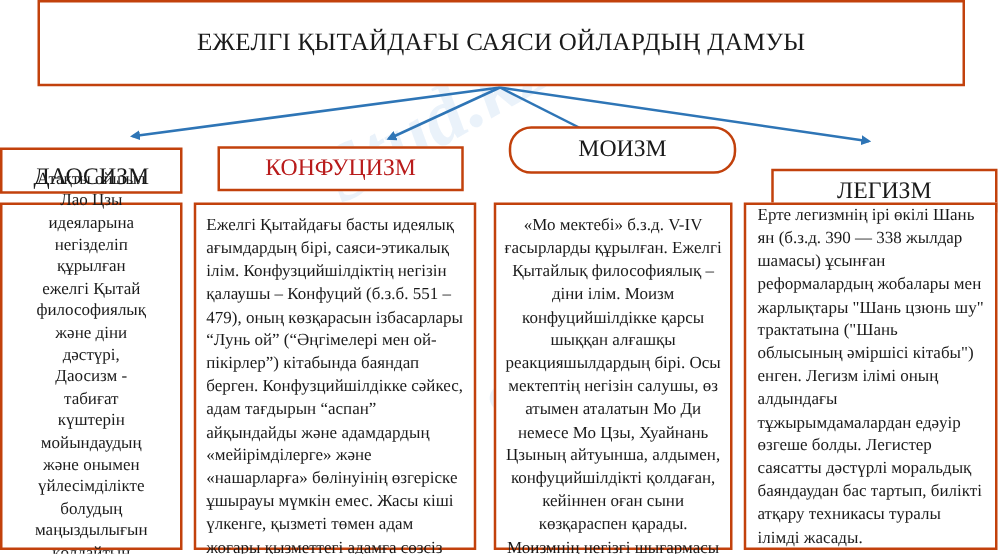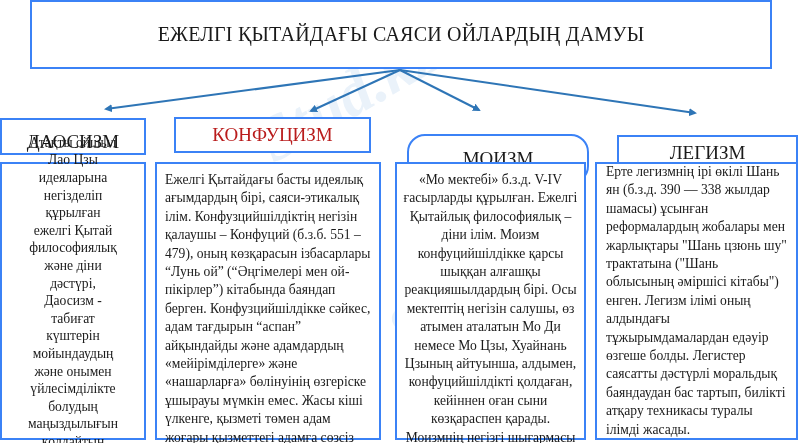--- a/index.html
+++ b/index.html
@@ -4,21 +4,21 @@
 <style>
   html, body { margin: 0; padding: 0; }
   body {
     width: 800px; height: 443px; position: relative; overflow: hidden;
     background: #ffffff;
     font-family: "Liberation Serif", "DejaVu Serif", serif;
     color: #1a1a1a;
   }
   .box {
     position: absolute; box-sizing: border-box;
-    border: 2px solid #3b82f6; background: #ffffff;
+    border: 2px solid #c2410c; background: #ffffff;
   }
   .title-box {
     left: 30px; top: 0px; width: 742px; height: 69px;
     display: flex; align-items: center; justify-content: center;
     font-size: 20px; letter-spacing: 0.2px;
   }
   .hdr {
     display: flex; align-items: center; justify-content: center;
     font-size: 19px;
   }
@@ -59,21 +59,21 @@
 <div class="box title-box">
   <span>ЕЖЕЛГІ ҚЫТАЙДАҒЫ САЯСИ ОЙЛАРДЫҢ ДАМУЫ</span>
 </div>
 
 <div class="box hdr" style="left:0px; top:118px; width:146px; height:37px;align-items:flex-end;">
   <span>ДАОСИЗМ</span>
 </div>
 <div class="box hdr" style="left:174px; top:117px; width:197px; height:36px; color:#b91c1c;">
   <span>КОНФУЦИЗМ</span>
 </div>
-<div class="box hdr" style="left:407px; top:134px; width:182px; height:50px;border-radius:18px;">
+<div class="box hdr" style="left:407px; top:101px; width:182px; height:38px;border-radius:18px;">
   <span>МОИЗМ</span>
 </div>
 <div class="box hdr" style="left:617px; top:135px; width:181px; height:35px;">
   <span>ЛЕГИЗМ</span>
 </div>
 
 <div class="box content center vcenter" style="left:0px; top:162px; width:146px; height:278px; padding:6px 26px;">
   <div style="font-size:13.6px; line-height:17.6px;">Атақты ойшыл Лао Цзы идеяларына негізделіп құрылған ежелгі Қытай философиялық және діни дәстүрі, Даосизм - табиғат күштерін мойындаудың және онымен үйлесімділікте болудың маңыздылығын қолдайтын теория.</div>
 </div>
 <div class="box content left" style="left:155px; top:162px; width:226px; height:278px; padding:7px 8px;">

